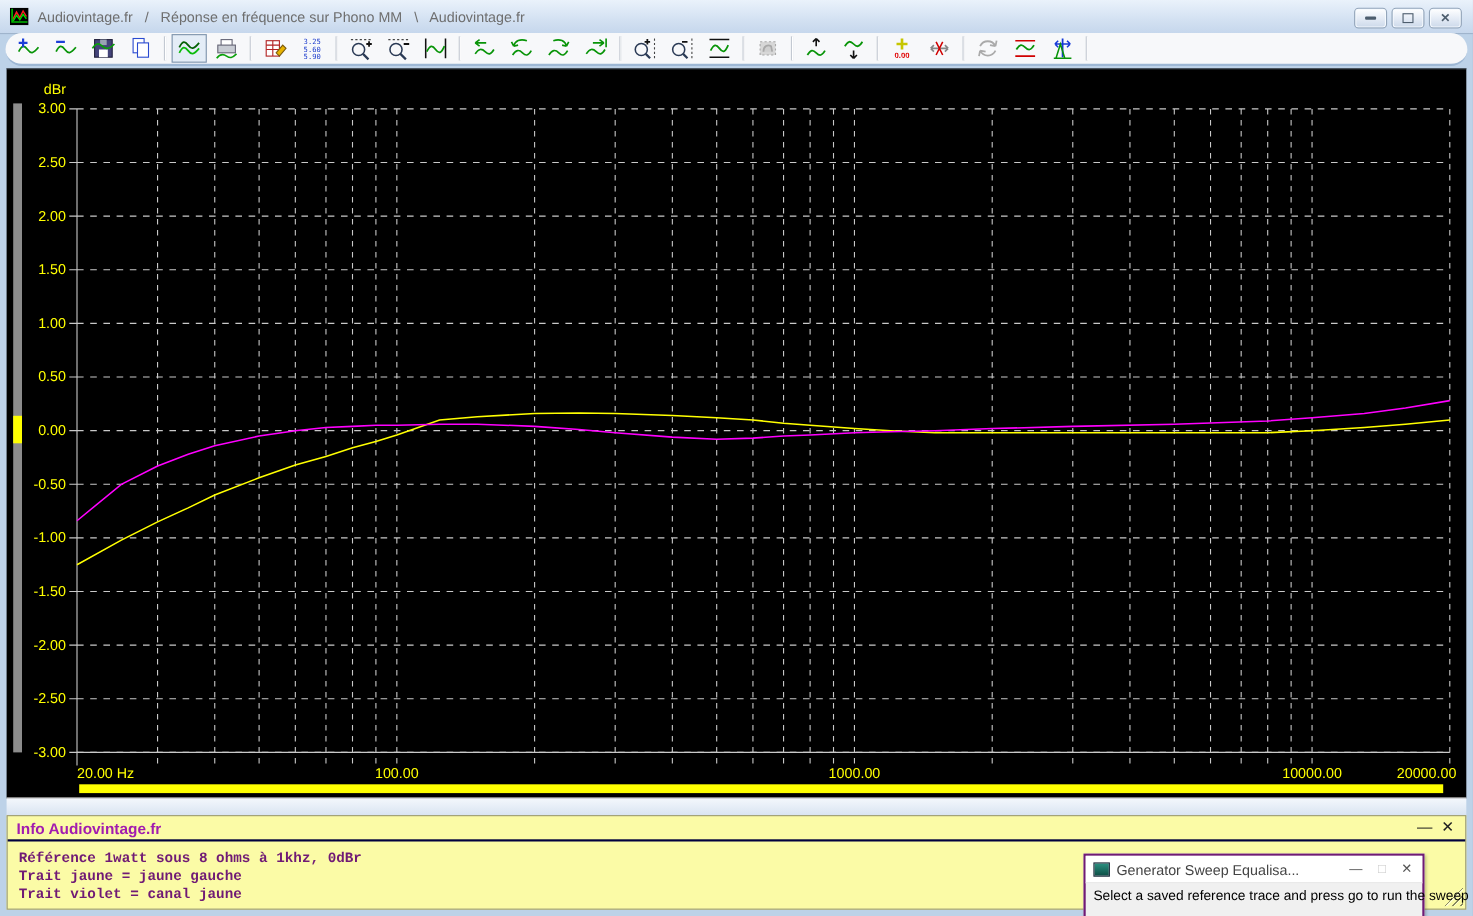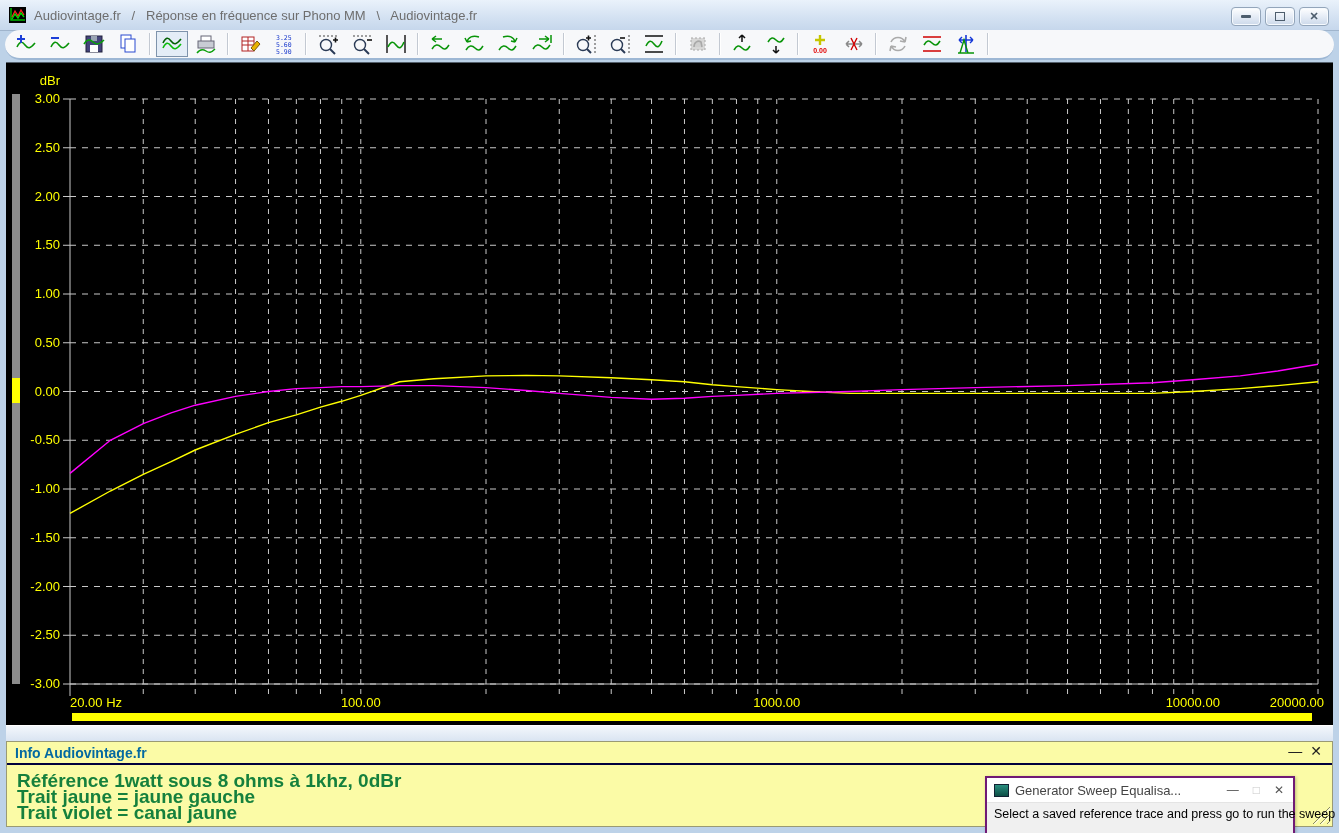--- a/index.html
+++ b/index.html
@@ -39,25 +39,25 @@
   .sweep-bar{position:absolute;left:66px;top:650px;width:1240px;height:8px;background:#ffff00;}
 
   
   .status-strip{position:absolute;left:6px;right:6px;top:725px;height:16px;
     background:linear-gradient(#f3f7fc,#d8e3f1);border-top:1px solid #ffffff;border-bottom:1px solid #aebdcf;}
 
   
   .info-panel{position:absolute;left:6px;right:6px;top:741px;bottom:6px;background:#fbfba6;
     border:1px solid #9a9a74;}
   .info-header{position:relative;height:21px;border-bottom:2px solid #00003e;}
-  .info-title{position:absolute;left:8px;top:3px;font-size:14px;font-weight:bold;color:#0369a1;}
+  .info-title{position:absolute;left:8px;top:3px;font-size:14px;font-weight:bold;color:#a21caf;}
   .info-controls{position:absolute;right:10px;top:1px;display:flex;gap:8px;
     font-size:14px;color:#222;}
   .info-controls span{cursor:default;}
-  .info-body{padding:8px 0 0 10px;font-size:19px;font-weight:bold;color:#15803d;line-height:16px;}
+  .info-body{padding:8px 0 0 10px;font-size:13px;font-weight:bold;color:#701a75;line-height:16px;font-family:Liberation Mono, monospace;}
   .resize-grip{position:absolute;right:2px;bottom:2px;width:18px;height:18px;
     background:repeating-linear-gradient(135deg,transparent 0 3px,#8a8a60 3px 4px,#fdfdd0 4px 5px);
     clip-path:polygon(100% 0,100% 100%,0 100%);}
 
   
   .dialog{position:absolute;left:985px;top:776px;width:306px;height:77px;background:#f0f0f0;
     border:2px solid #701a75;box-shadow:1px 1px 3px rgba(0,0,0,.25);z-index:10;}
   .dlg-titlebar{height:24px;background:#ffffff;display:flex;align-items:center;border-bottom:1px solid #e4e4e4;}
   .dlg-icon{width:13px;height:11px;margin:0 6px 0 7px;background:linear-gradient(#2a8f80,#0d4f46);
     border:1px solid #123;flex:0 0 auto;}

